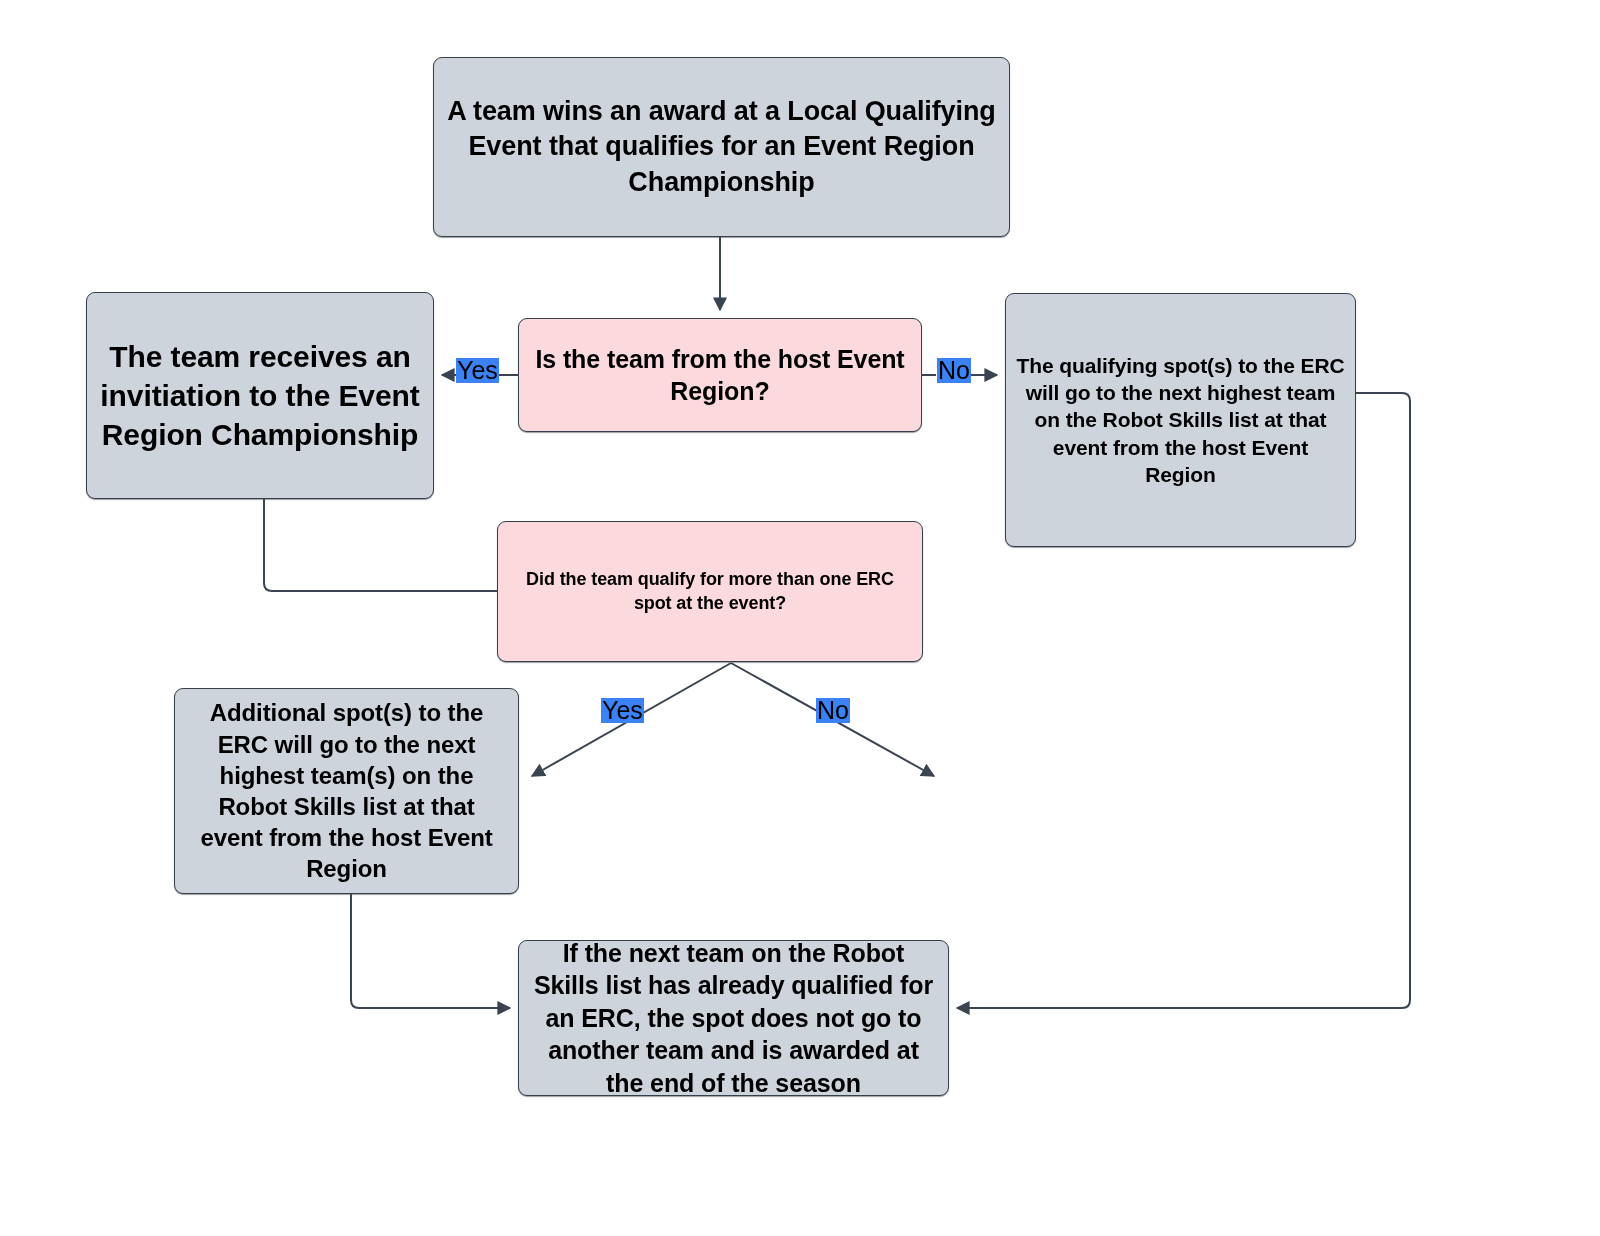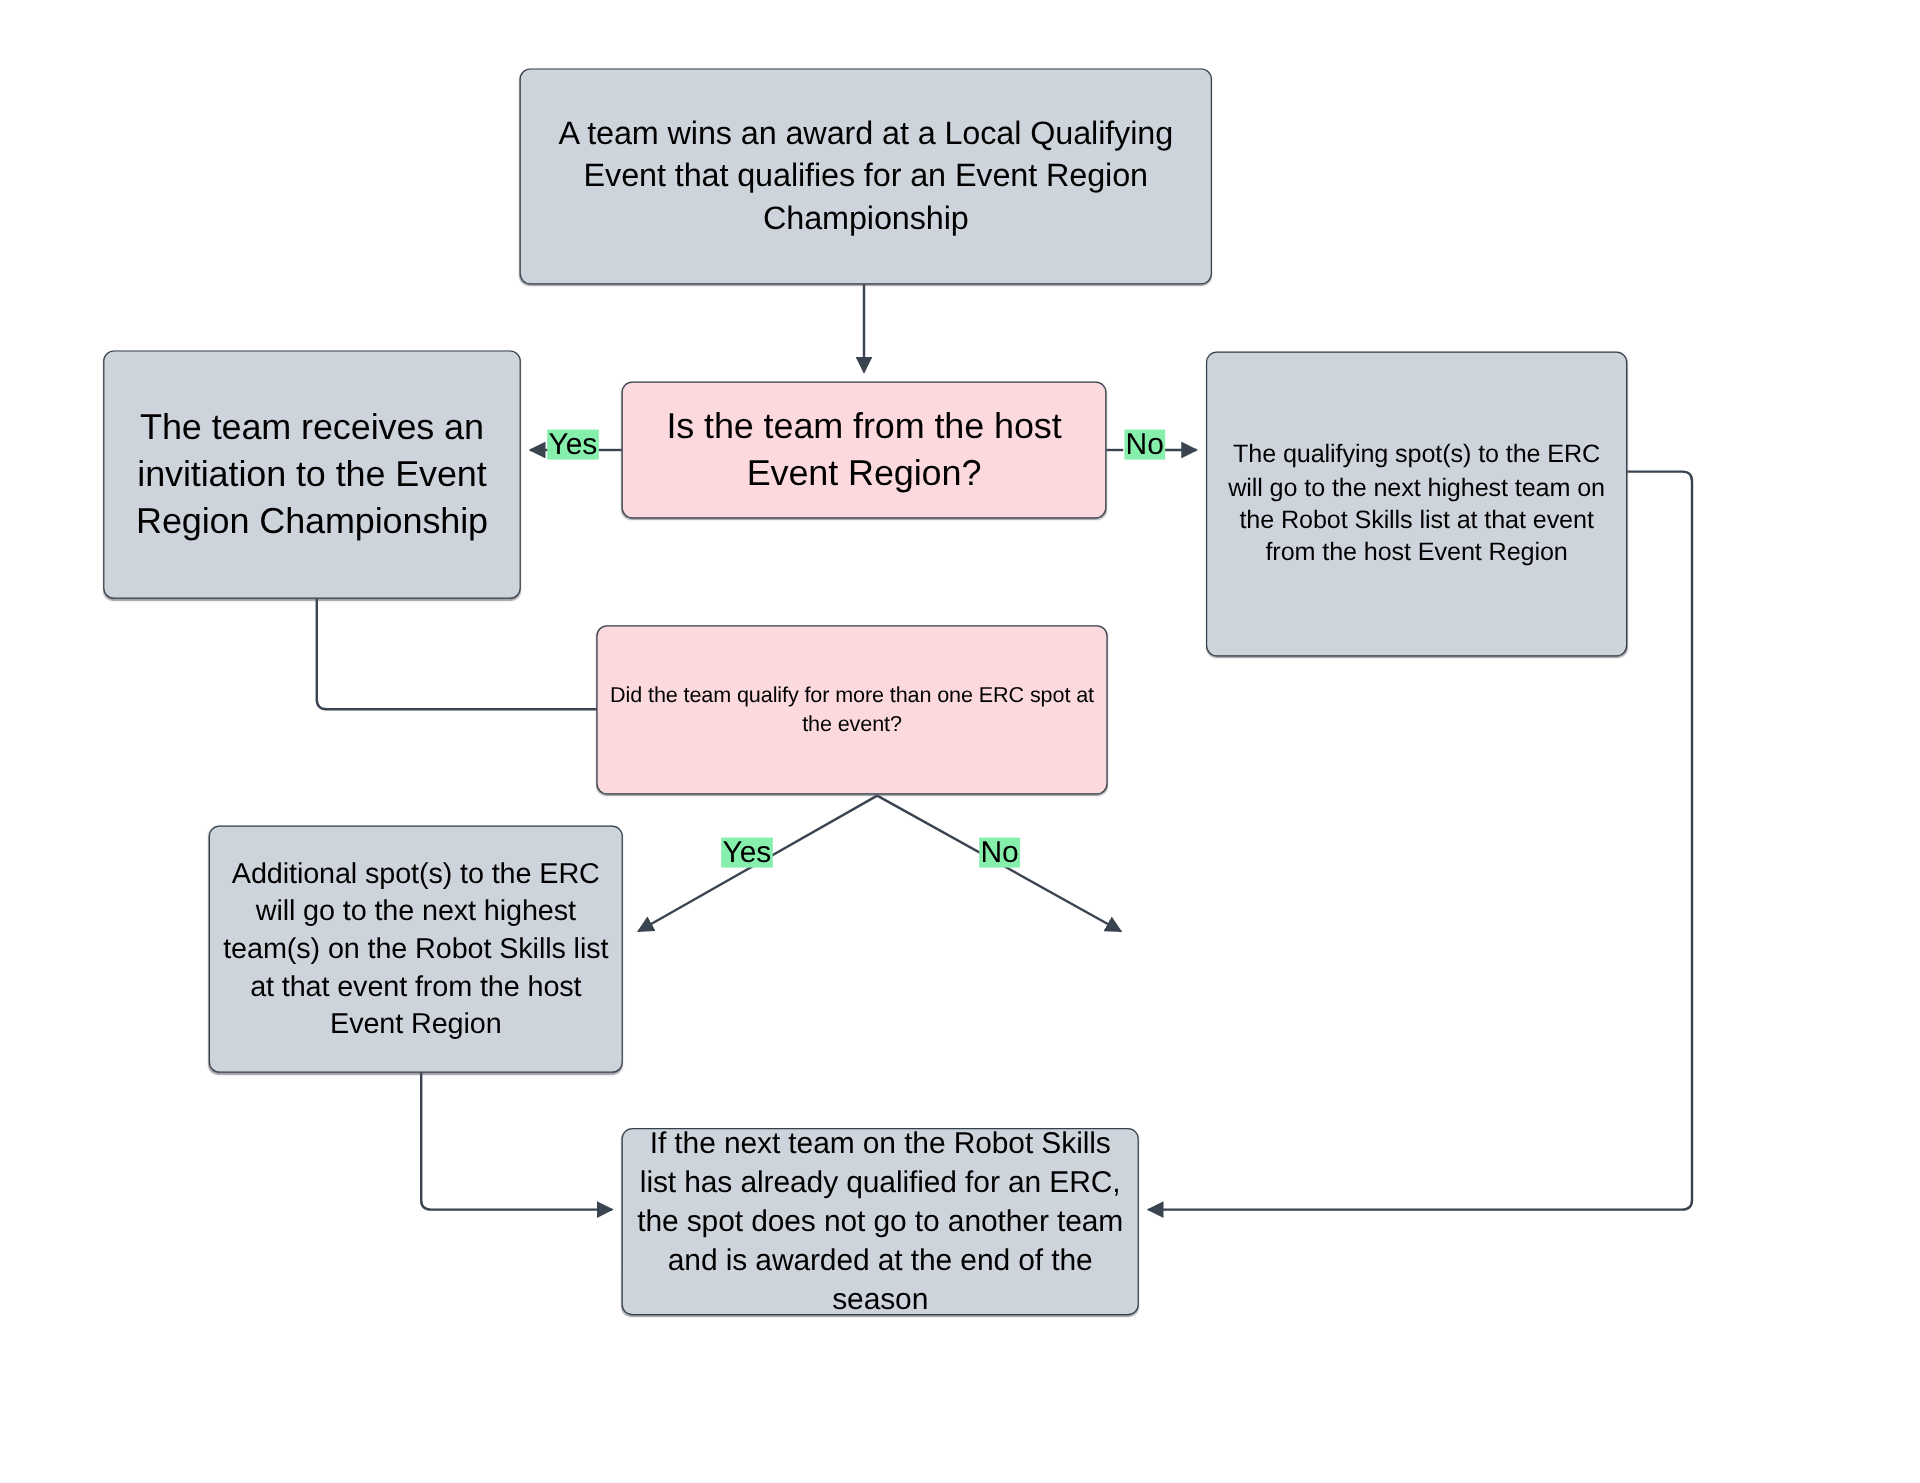--- a/index.html
+++ b/index.html
@@ -29,49 +29,49 @@
   .node {
     position: absolute;
     box-sizing: border-box;
     border: 1.6px solid #36404c;
     border-radius: 9px;
     display: flex;
     align-items: center;
     justify-content: flex-start;
     text-align: center;
     color: #000000;
-    font-weight: normal;
+    font-weight: bold;
     line-height: 1.30;
     padding: 6px 10px;
     letter-spacing: -0.1px;
     box-shadow: 0 1px 1px rgba(80,80,90,0.55);
   }
   .node.process {
     background: #ced4dc;
   }
   .node.decision {
     background: #fbd9dc;
   }
   .node .txt {
     display: block;
     width: 100%;
   }
   .edge-label {
     position: absolute;
     color: #000000;
     font-weight: normal;
-    background: #86efac;
+    background: #3b82f6;
     padding: 0 1px;
     white-space: nowrap;
     line-height: 1;
   }
 
   
   #n-start      { left: 433px;  top: 57px;   width: 577px; height: 180px; font-size: 27px; }
-  #n-host-q     { left: 518px;  top: 318px;  width: 404px; height: 114px; font-size: 30px; }
+  #n-host-q     { left: 518px;  top: 318px;  width: 404px; height: 114px; font-size: 25px; }
   #n-invite     { left: 86px;   top: 292px;  width: 348px; height: 207px; font-size: 30px; }
   #n-next-team  { left: 1005px; top: 293px;  width: 351px; height: 254px; font-size: 21px; }
   #n-more-q     { left: 497px;  top: 521px;  width: 426px; height: 141px; font-size: 18px; }
   #n-additional { left: 174px;  top: 688px;  width: 345px; height: 206px; font-size: 24px; }
   #n-nodouble   { left: 945px;  top: 706px;  width: 351px; height: 176px; font-size: 25px; }
   #n-already    { left: 518px;  top: 940px;  width: 431px; height: 156px; font-size: 25px; }
 
   
   #lbl-yes-host { left: 456px;  top: 358px;  font-size: 25px; }
   #lbl-no-host  { left: 937px;  top: 358px;  font-size: 25px; }

